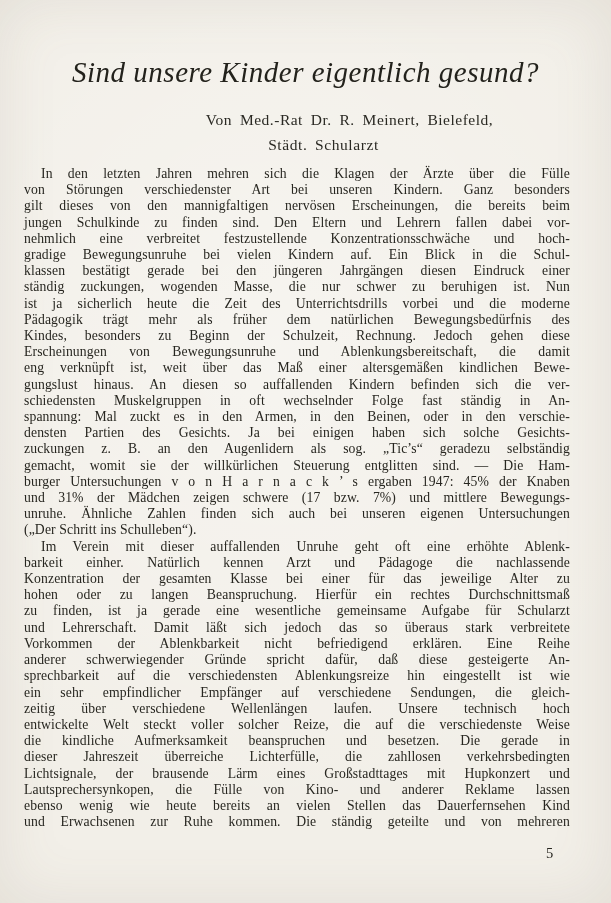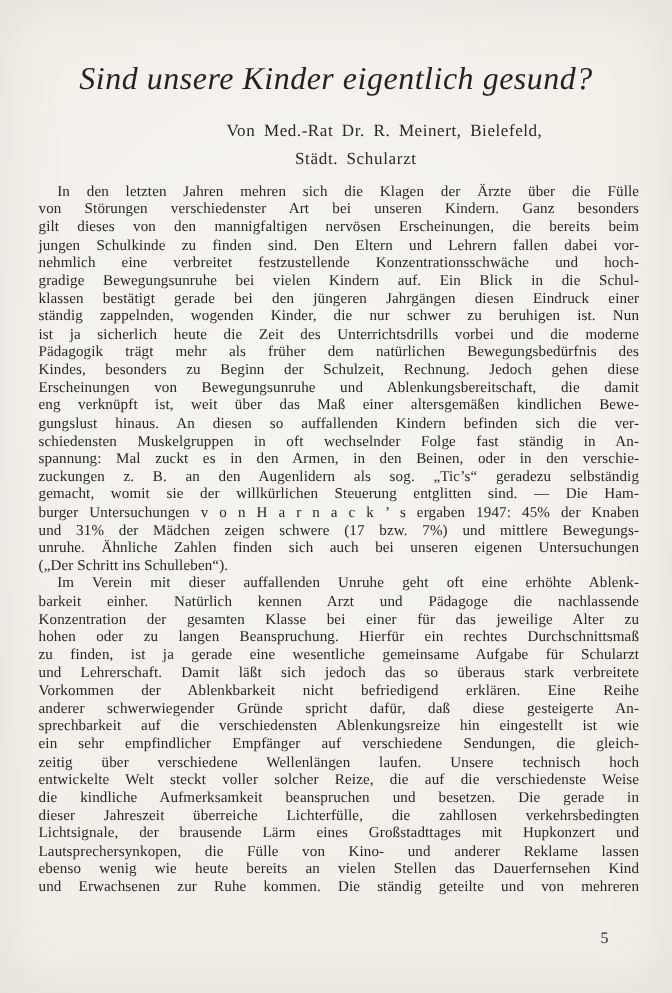--- a/index.html
+++ b/index.html
@@ -53,21 +53,21 @@
     width: 611px;
     text-align: center;
     font-size: 15.5px;
     letter-spacing: 0.6px;
     word-spacing: 3px;
     color: #2a2923;
   }
   .body-text {
     position: absolute;
     top: 166px;
-    left: 35px;
+    left: 24px;
     width: 546px;
     font-size: 13.7px;
     line-height: 16.2px;
     letter-spacing: 0.12px;
     color: #272620;
   }
   .paragraph { margin: 0; }
   .line {
     text-align: justify;
     text-align-last: justify;
@@ -91,29 +91,30 @@
   <div class="byline-role">Städt. Schularzt</div>
   <div class="body-text">
       <div class="paragraph">
         <div class="line indent">In den letzten Jahren mehren sich die Klagen der Ärzte über die Fülle</div>
         <div class="line">von Störungen verschiedenster Art bei unseren Kindern. Ganz besonders</div>
         <div class="line">gilt dieses von den mannigfaltigen nervösen Erscheinungen, die bereits beim</div>
         <div class="line">jungen Schulkinde zu finden sind. Den Eltern und Lehrern fallen dabei vor-</div>
         <div class="line">nehmlich eine verbreitet festzustellende Konzentrationsschwäche und hoch-</div>
         <div class="line">gradige Bewegungsunruhe bei vielen Kindern auf. Ein Blick in die Schul-</div>
         <div class="line">klassen bestätigt gerade bei den jüngeren Jahrgängen diesen Eindruck einer</div>
-        <div class="line">ständig zappelnden, wogenden Kinder, die nur schwer zu beruhigen ist. Nun</div>
+        <div class="line">ständig zuckungen, wogenden Masse, die nur schwer zu beruhigen ist. Nun</div>
         <div class="line">ist ja sicherlich heute die Zeit des Unterrichtsdrills vorbei und die moderne</div>
         <div class="line">Pädagogik trägt mehr als früher dem natürlichen Bewegungsbedürfnis des</div>
         <div class="line">Kindes, besonders zu Beginn der Schulzeit, Rechnung. Jedoch gehen diese</div>
         <div class="line">Erscheinungen von Bewegungsunruhe und Ablenkungsbereitschaft, die damit</div>
         <div class="line">eng verknüpft ist, weit über das Maß einer altersgemäßen kindlichen Bewe-</div>
         <div class="line">gungslust hinaus. An diesen so auffallenden Kindern befinden sich die ver-</div>
         <div class="line">schiedensten Muskelgruppen in oft wechselnder Folge fast ständig in An-</div>
         <div class="line">spannung: Mal zuckt es in den Armen, in den Beinen, oder in den verschie-</div>
+        <div class="line">densten Partien des Gesichts. Ja bei einigen haben sich solche Gesichts-</div>
         <div class="line">zuckungen z. B. an den Augenlidern als sog. „Tic’s“ geradezu selbständig</div>
         <div class="line">gemacht, womit sie der willkürlichen Steuerung entglitten sind. — Die Ham-</div>
         <div class="line">burger Untersuchungen v o n  H a r n a c k ’ s ergaben 1947: 45% der Knaben</div>
         <div class="line">und 31% der Mädchen zeigen schwere (17 bzw. 7%) und mittlere Bewegungs-</div>
         <div class="line">unruhe. Ähnliche Zahlen finden sich auch bei unseren eigenen Untersuchungen</div>
         <div class="line short-last">(„Der Schritt ins Schulleben“).</div>
       </div>
       <div class="paragraph">
         <div class="line indent">Im Verein mit dieser auffallenden Unruhe geht oft eine erhöhte Ablenk-</div>
         <div class="line">barkeit einher. Natürlich kennen Arzt und Pädagoge die nachlassende</div>

